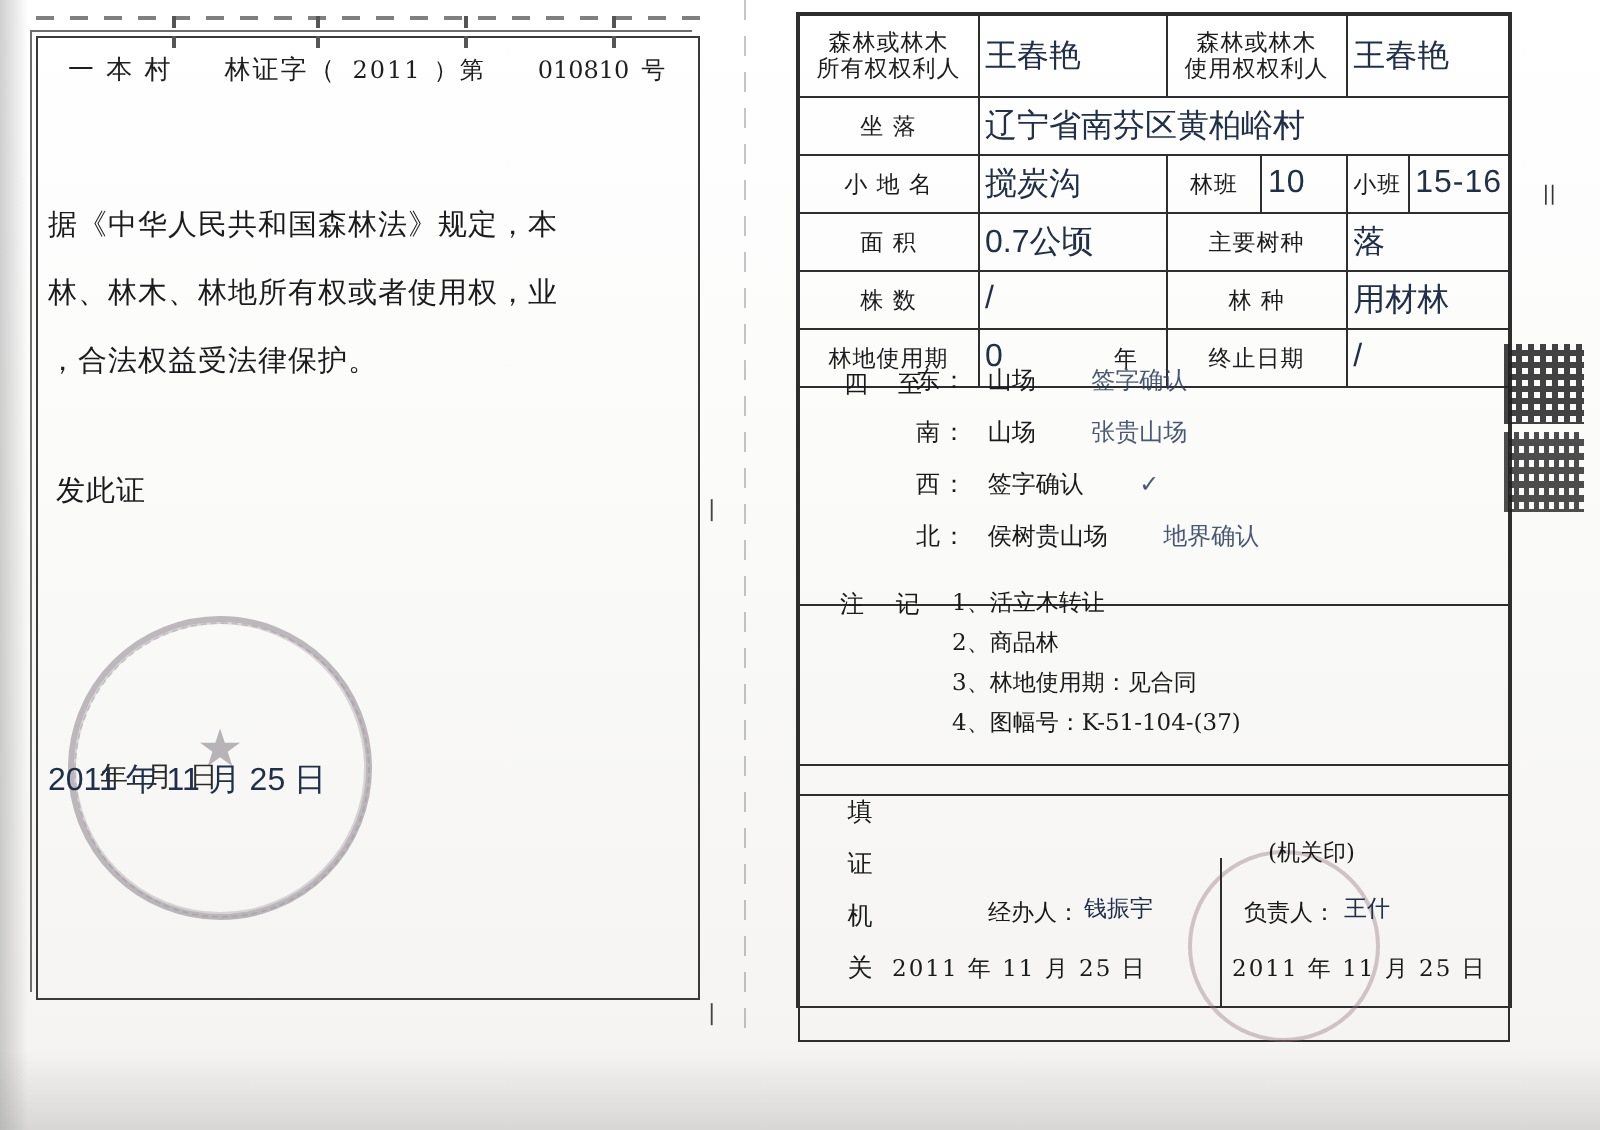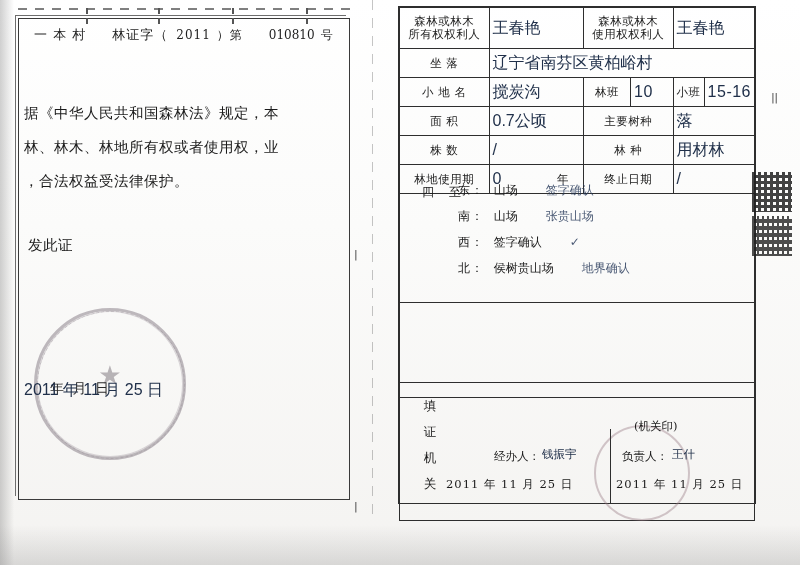--- a/index.html
+++ b/index.html
@@ -504,20 +504,27 @@
       <span class="txt">签字确认</span>
       <span class="scribble">✓</span>
     </div>
     <div class="b-row" style="top:82px;text-align:center;">
       <span class="dir">北：</span>
       <span class="txt">侯树贵山场</span>
       <span class="scribble">地界确认</span>
     </div>
   </div>
 
+  <div class="notes">
+    <div class="n-title">注  记</div>
+    <div class="n-item" style="top:4px;">1、活立木转让</div>
+    <div class="n-item" style="top:24px;">2、商品林</div>
+    <div class="n-item" style="top:44px;">3、林地使用期：见合同</div>
+    <div class="n-item" style="top:64px;">4、图幅号：K-51-104-(37)</div>
+  </div>
 
   <div class="bottom-block">
     <div class="vert-label">
       <div>填</div>
         <div>证</div>
         <div>机</div>
         <div>关</div>
     </div>
     <div class="bb-seal"></div>
     <div class="bb-vline"></div>

